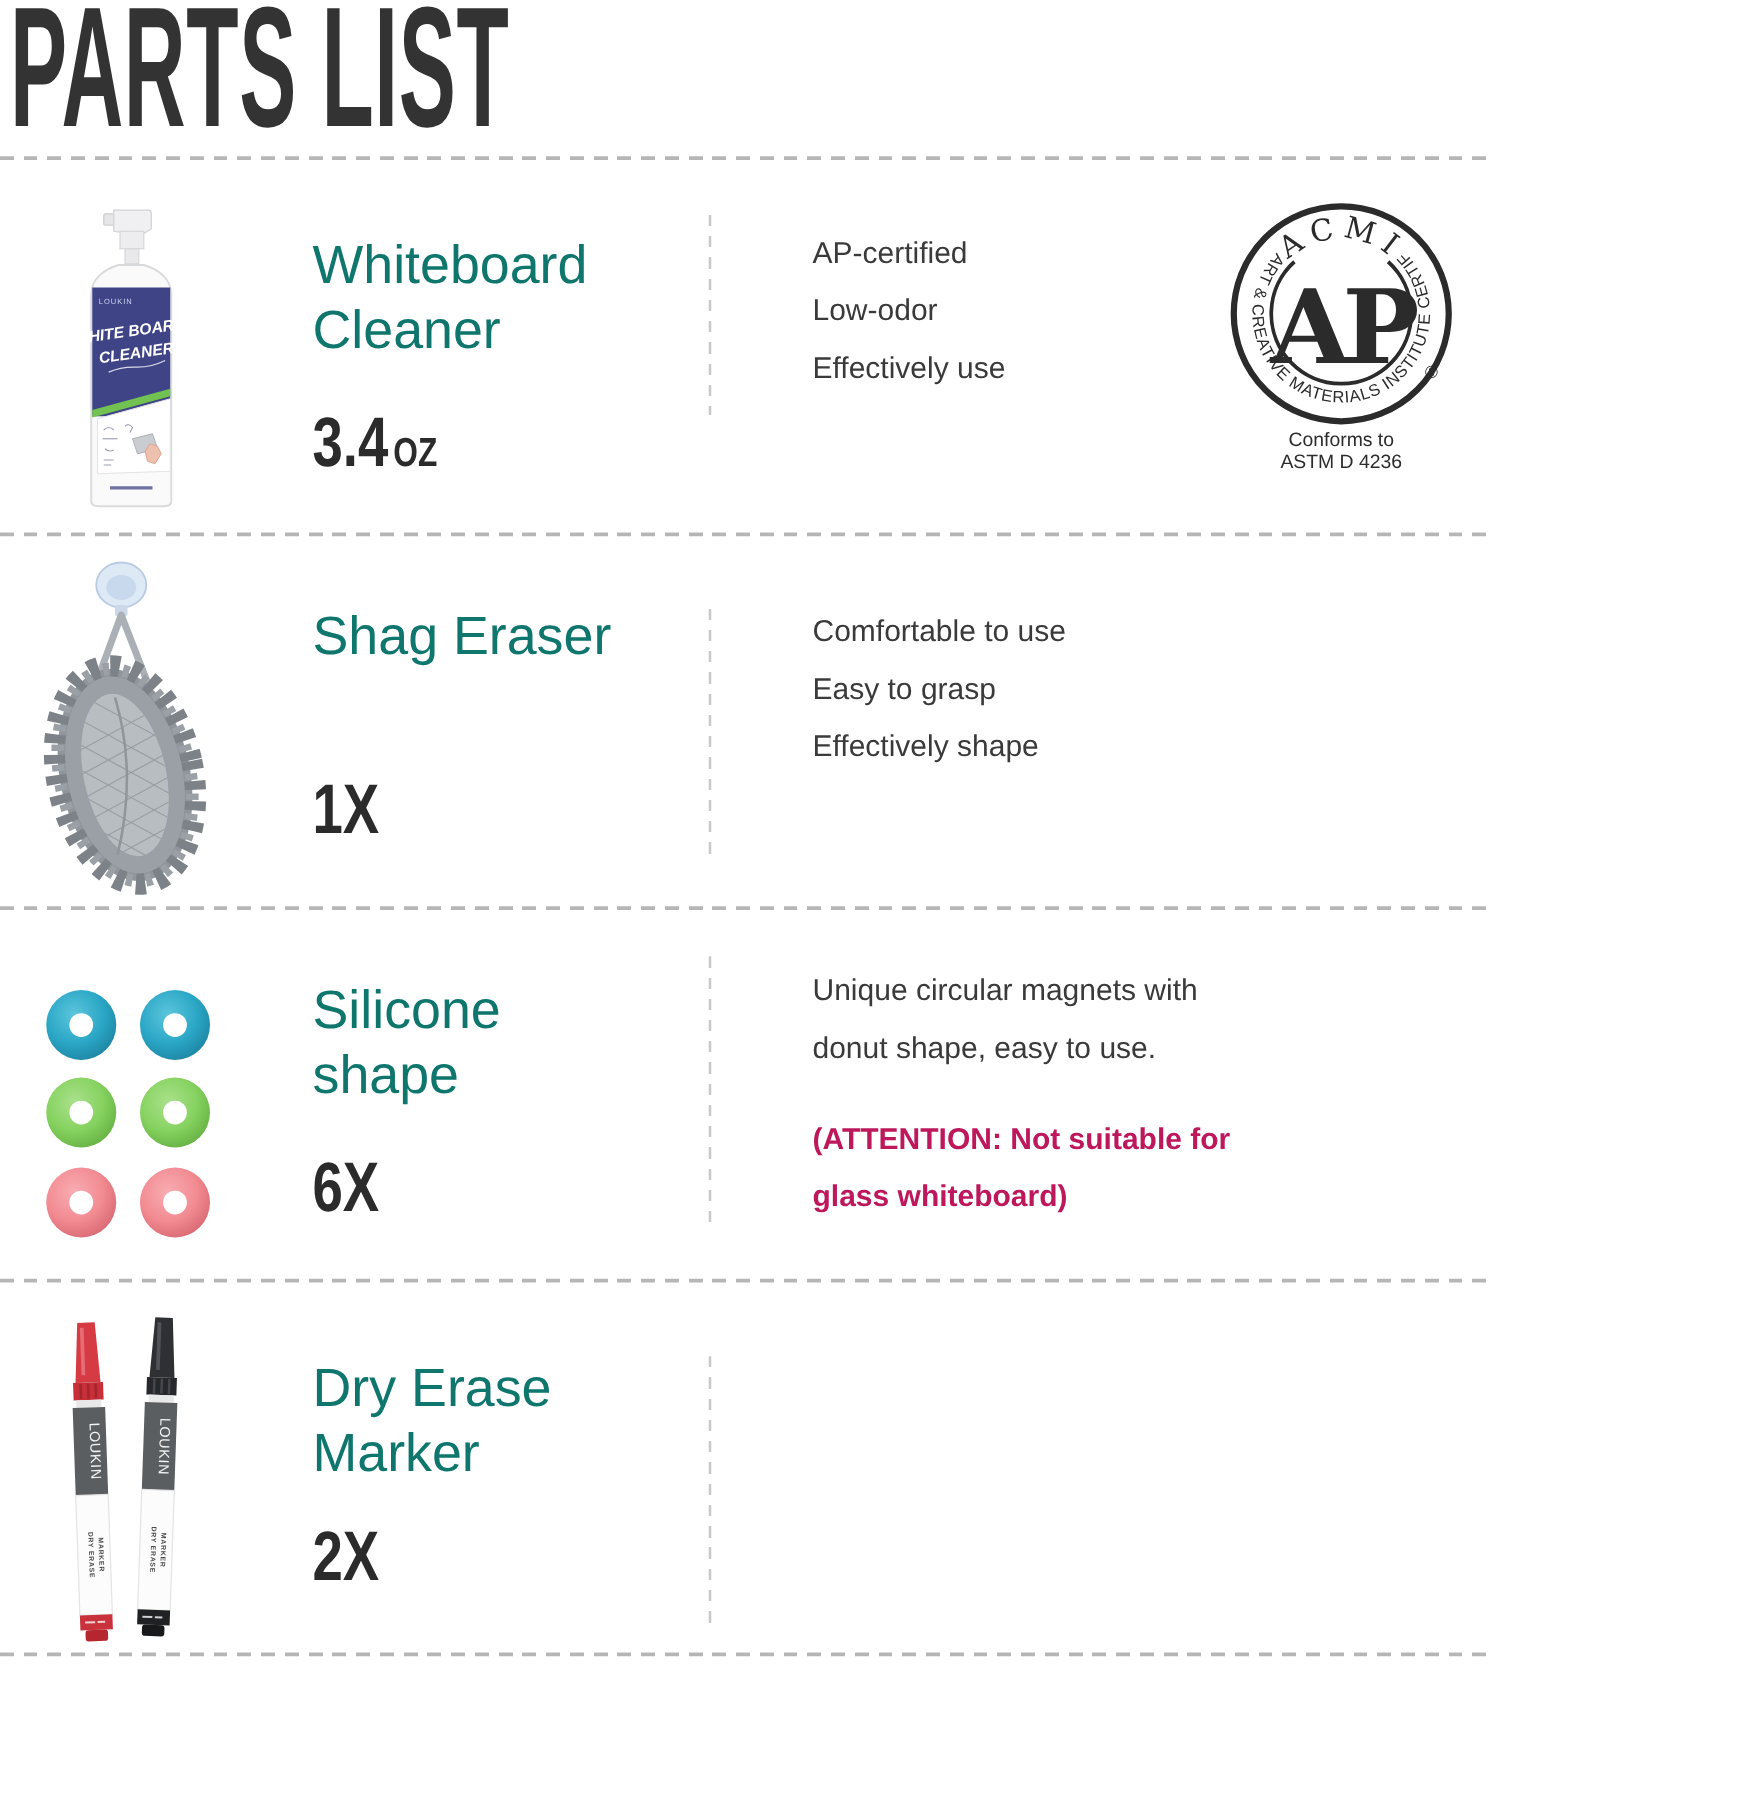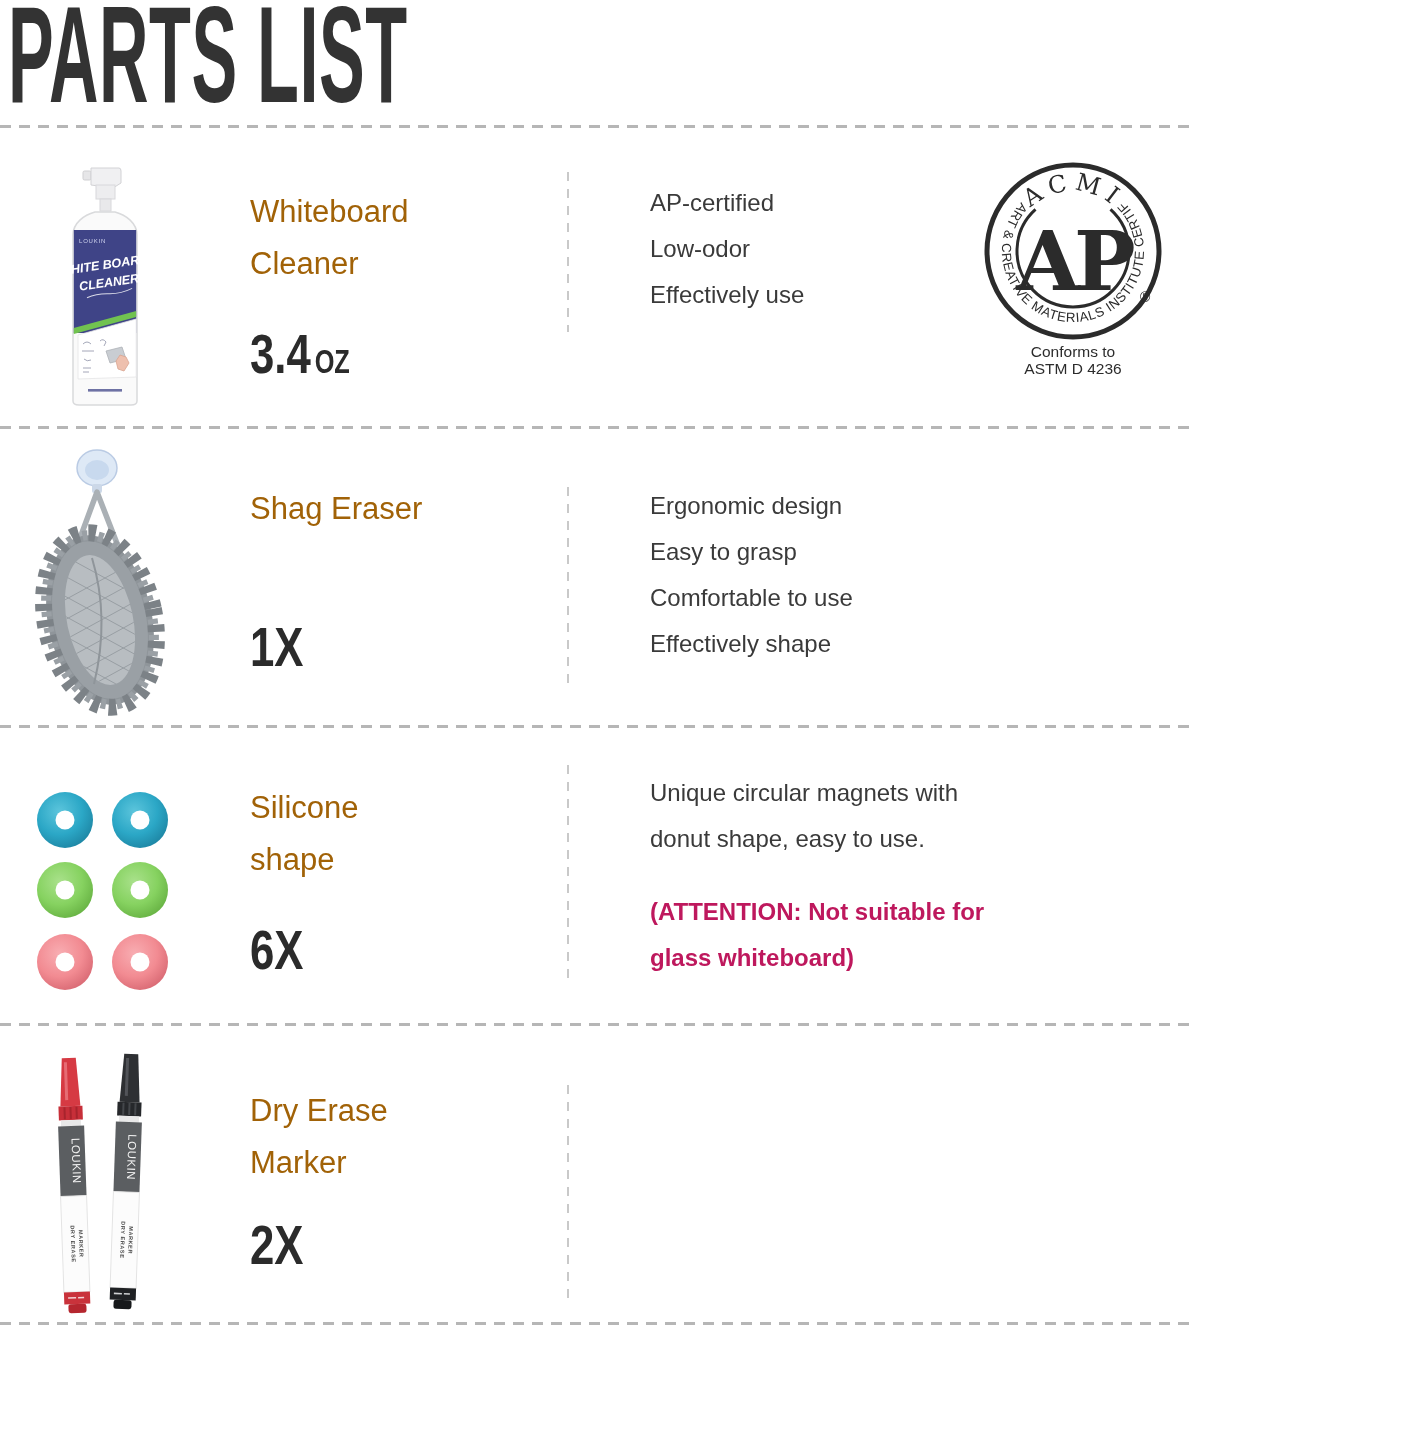--- a/index.html
+++ b/index.html
@@ -16,21 +16,21 @@
   .title .squeeze { display:inline-block; transform:scaleX(.5); transform-origin:left; letter-spacing:1px; }
   .hr {
     position:absolute; left:0; width:1196px; height:3px;
     background:repeating-linear-gradient(90deg,#b6b6b6 0 11px,transparent 11px 19px);
   }
   .vr {
     position:absolute; left:567px; width:2px;
     background:repeating-linear-gradient(180deg,#c9c9c9 0 9px,transparent 9px 17px);
   }
   .name {
-    position:absolute; left:250px; font-size:31px; line-height:52px; color:#a16207;
+    position:absolute; left:250px; font-size:43px; line-height:52px; color:#0f766e;
     white-space:nowrap;
   }
   .qty {
     position:absolute; left:250px; font-size:56px; line-height:56px; font-weight:bold; color:#2b2b2b;
     white-space:nowrap;
   }
   .qty .squeeze { display:inline-block; transform:scaleX(.78); transform-origin:left; }
   .qty .unit { font-size:0.58em; margin-left:5px; }
   .feat {
     position:absolute; left:650px; font-size:24px; line-height:46px; color:#3a3a3a;
@@ -155,23 +155,22 @@
     <path d="M62,110 Q80,170 64,236" stroke="#8f959a" stroke-width="2" fill="none"></path>
   </svg>
 
   <div class="name" style="top:483px">
     <div>Shag Eraser</div>
   </div>
   <div class="qty" style="top:619px">
     <span class="squeeze">1X</span>
   </div>
   <div class="feat" style="top:483px">
-    <div>Ergonomic design</div>
+    <div>Comfortable to use</div>
     <div>Easy to grasp</div>
-    <div>Comfortable to use</div>
     <div>Effectively shape</div>
   </div>
 
   <svg style="position:absolute;left:35px;top:788px" width="140" height="210" viewBox="0 0 140 210">
     <defs>
       <radialGradient id="gBlue" cx="40%" cy="35%" r="75%">
         <stop offset="0%" stop-color="#5cc5dc"></stop>
           <stop offset="55%" stop-color="#2ba7c6"></stop>
           <stop offset="100%" stop-color="#1b7f9d"></stop>
       </radialGradient>

